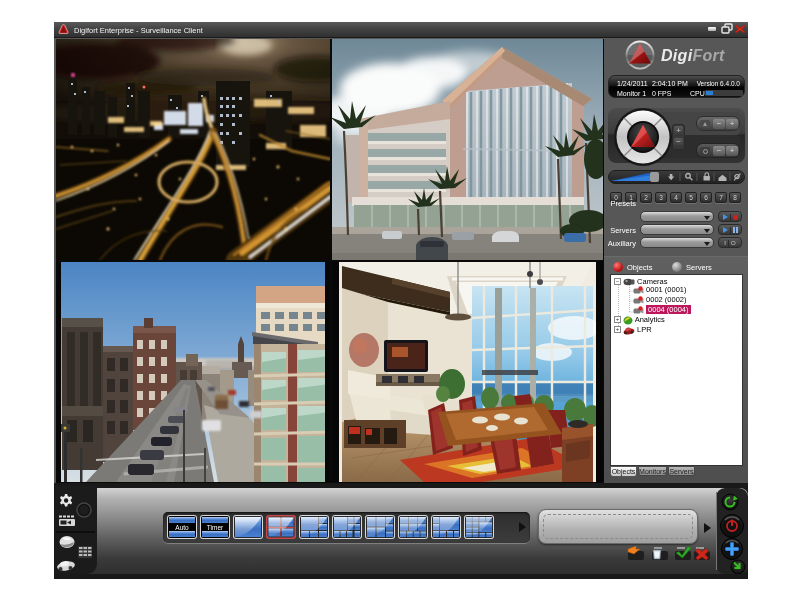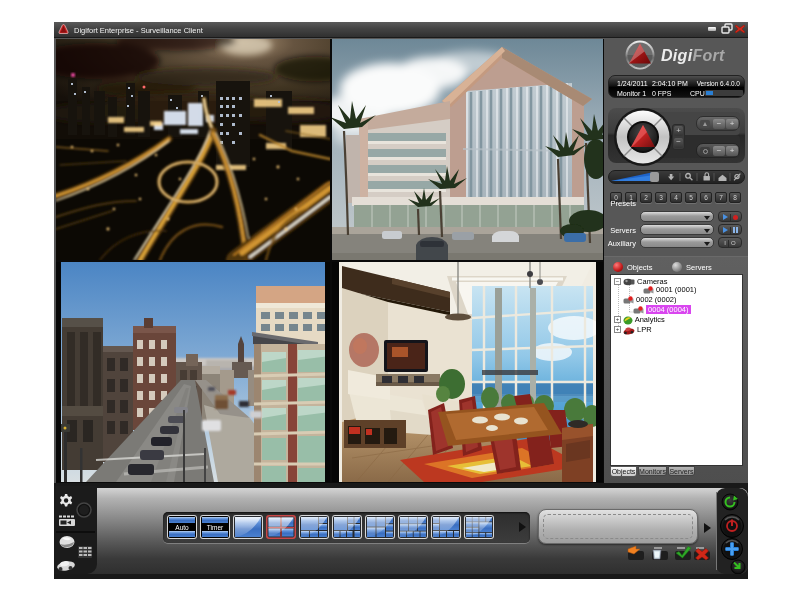--- a/index.html
+++ b/index.html
@@ -45,21 +45,21 @@
 .tpause { display:inline-block; width:2px; height:6px; background:#8ab4e8;
   vertical-align:middle; }
 .numbtn { position:absolute; top:153px; width:12px; height:11px; border-radius:2px;
   background:linear-gradient(#565656,#2e2e2e); border:1px solid #222;
   color:#cfcfcf; font-size:6.5px; text-align:center; line-height:10px;
   box-shadow:0 1px 0 rgba(255,255,255,0.15); }
 .ti { position:relative; height:10px; white-space:nowrap; }
 .ti .exp { display:inline-block; width:7px; height:7px; border:1px solid #888;
   background:#fff; font-size:6px; line-height:5px; text-align:center;
   vertical-align:middle; margin:0 2px 2px 2px; color:#333; }
-.sel { background:#d946ef; color:#fff; padding:0 2px; }
+.sel { background:#be185d; color:#fff; padding:0 2px; }
 </style>
 </head>
 <body>
 <div id="win">
   <div id="titlebar">
     <div style="position:absolute;right:32px;top:5px;width:8px;height:4px;background:linear-gradient(#fff,#aaa);border-radius:1px"></div>
     <svg style="position:absolute;right:15px;top:1px" width="12" height="11" viewBox="0 0 12 11">
       <rect x="4" y="1" width="7" height="6" rx="1" fill="none" stroke="#e8e8e8" stroke-width="1.4"></rect>
       <rect x="1" y="4" width="7" height="6" rx="1" fill="#3a3a3a" stroke="#e8e8e8" stroke-width="1.4"></rect>
     </svg>
@@ -840,26 +840,26 @@
           <line x1="18.5" y1="16" x2="23" y2="16"></line>
           <line x1="18.5" y1="26" x2="23" y2="26"></line>
           <line x1="18.5" y1="37" x2="23" y2="37"></line>
         </g>
       </svg>
       <div class="ti" style="padding-top:2px"><span class="exp" style="margin-left:3px">−</span><svg width="12" height="8" viewBox="0 0 12 8" style="vertical-align:middle">
             <ellipse cx="5" cy="4" rx="4.5" ry="3.2" fill="#444"></ellipse>
             <rect x="8" y="1.5" width="3.5" height="5" rx="1" fill="#555"></rect>
             <circle cx="3.5" cy="3" r="1.2" fill="#999"></circle>
           </svg> Cameras</div>
-      <div class="ti" style="padding-left:32px"><svg width="11" height="9" viewBox="0 0 11 9" style="vertical-align:middle">
+      <div class="ti" style="padding-left:22px"><svg width="11" height="9" viewBox="0 0 11 9" style="vertical-align:middle">
             <rect x="0.5" y="2.5" width="7" height="5" rx="1.5" fill="#777"></rect>
             <polygon points="7,4 10.5,2.5 10.5,7.5 7,6" fill="#999"></polygon>
             <circle cx="7.5" cy="2.5" r="2.2" fill="#e02020"></circle>
           </svg> 0001 (0001)</div>
-      <div class="ti" style="padding-left:12px"><svg width="11" height="9" viewBox="0 0 11 9" style="vertical-align:middle">
+      <div class="ti" style="padding-left:22px"><svg width="11" height="9" viewBox="0 0 11 9" style="vertical-align:middle">
             <rect x="0.5" y="2.5" width="7" height="5" rx="1.5" fill="#777"></rect>
             <polygon points="7,4 10.5,2.5 10.5,7.5 7,6" fill="#999"></polygon>
             <circle cx="7.5" cy="2.5" r="2.2" fill="#e02020"></circle>
           </svg> 0002 (0002)</div>
       <div class="ti" style="padding-left:22px"><svg width="11" height="9" viewBox="0 0 11 9" style="vertical-align:middle">
             <rect x="0.5" y="2.5" width="7" height="5" rx="1.5" fill="#777"></rect>
             <polygon points="7,4 10.5,2.5 10.5,7.5 7,6" fill="#999"></polygon>
             <circle cx="7.5" cy="2.5" r="2.2" fill="#e02020"></circle>
           </svg> <span class="sel">0004 (0004)</span></div>
       <div class="ti"><span class="exp" style="margin-left:3px">+</span><svg width="10" height="9" viewBox="0 0 10 9" style="vertical-align:middle">

